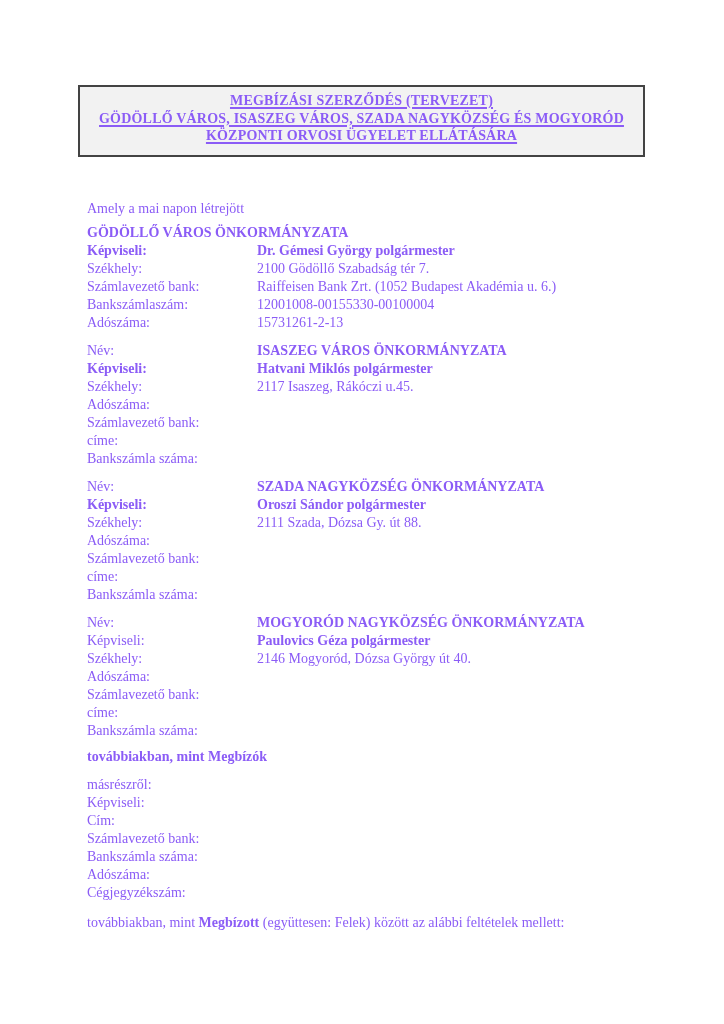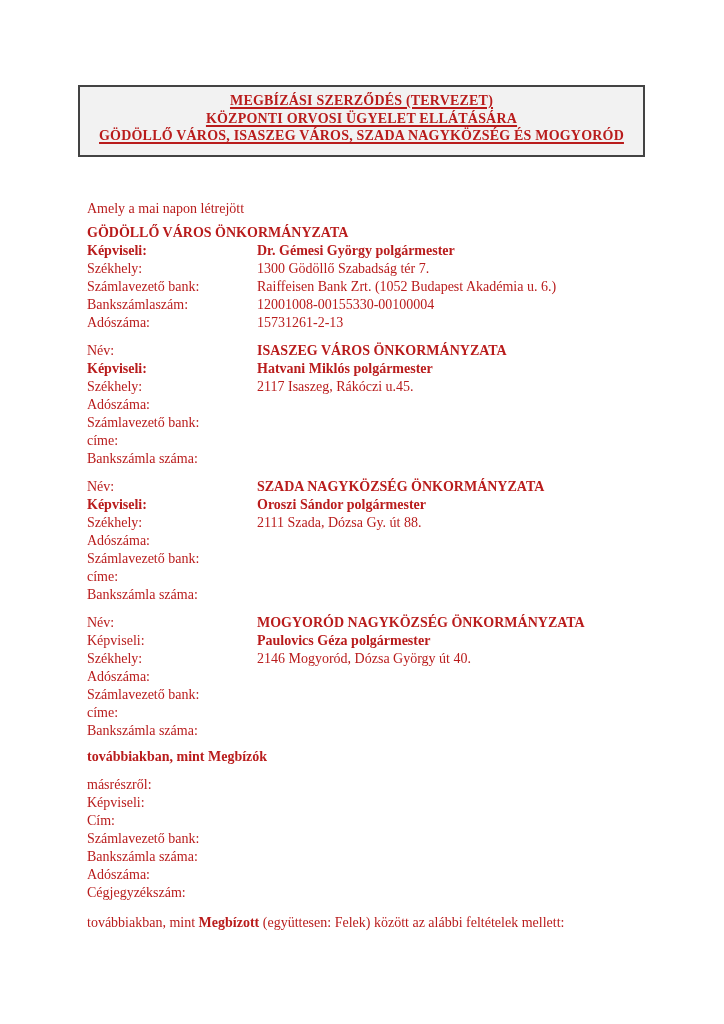--- a/index.html
+++ b/index.html
@@ -3,21 +3,21 @@
 <meta charset="utf-8">
 <style>
   * { margin: 0; padding: 0; box-sizing: border-box; }
   html, body { background: #ffffff; }
   .page {
     position: relative;
     width: 724px;
     height: 1024px;
     background: #ffffff;
     font-family: "Liberation Serif", serif;
-    color: #b91c1c;
+    color: #8b5cf6;
     overflow: hidden;
     border-radius: 16px;
   }
   .title-box {
     position: absolute;
     left: 78px;
     top: 85px;
     width: 567px;
     border: 2px solid #434343;
     background: #f2f2f2;
@@ -52,39 +52,39 @@
   .block-footer { min-height: 18px; margin-top: 8px; }
   .closing { margin-top: 12px; }
 </style>
 </head>
 <body>
 
 <div class="page">
 
   <div class="title-box">
     <div class="title-line">MEGBÍZÁSI SZERZŐDÉS (TERVEZET)</div>
+    <div class="title-line">GÖDÖLLŐ VÁROS, ISASZEG VÁROS, SZADA NAGYKÖZSÉG ÉS MOGYORÓD</div>
     <div class="title-line">KÖZPONTI ORVOSI ÜGYELET ELLÁTÁSÁRA</div>
-    <div class="title-line">GÖDÖLLŐ VÁROS, ISASZEG VÁROS, SZADA NAGYKÖZSÉG ÉS MOGYORÓD</div>
   </div>
 
   <div class="content">
     <p class="intro">Amely a mai napon létrejött</p>
 
     <div id="blocks">
         <section class="party-block block-godollo">
           <div class="row">
             <span class="value b">GÖDÖLLŐ VÁROS ÖNKORMÁNYZATA</span>
           </div>
           <div class="row">
             <span class="label b">Képviseli:</span>
             <span class="value b">Dr. Gémesi György polgármester</span>
           </div>
           <div class="row">
             <span class="label">Székhely:</span>
-            <span class="value">1300 Gödöllő Szabadság tér 7.</span>
+            <span class="value">2100 Gödöllő Szabadság tér 7.</span>
           </div>
           <div class="row">
             <span class="label">Számlavezető bank:</span>
             <span class="value">Raiffeisen Bank Zrt. (1052 Budapest Akadémia u. 6.)</span>
           </div>
           <div class="row">
             <span class="label">Bankszámlaszám:</span>
             <span class="value">12001008-00155330-00100004</span>
           </div>
           <div class="row">

